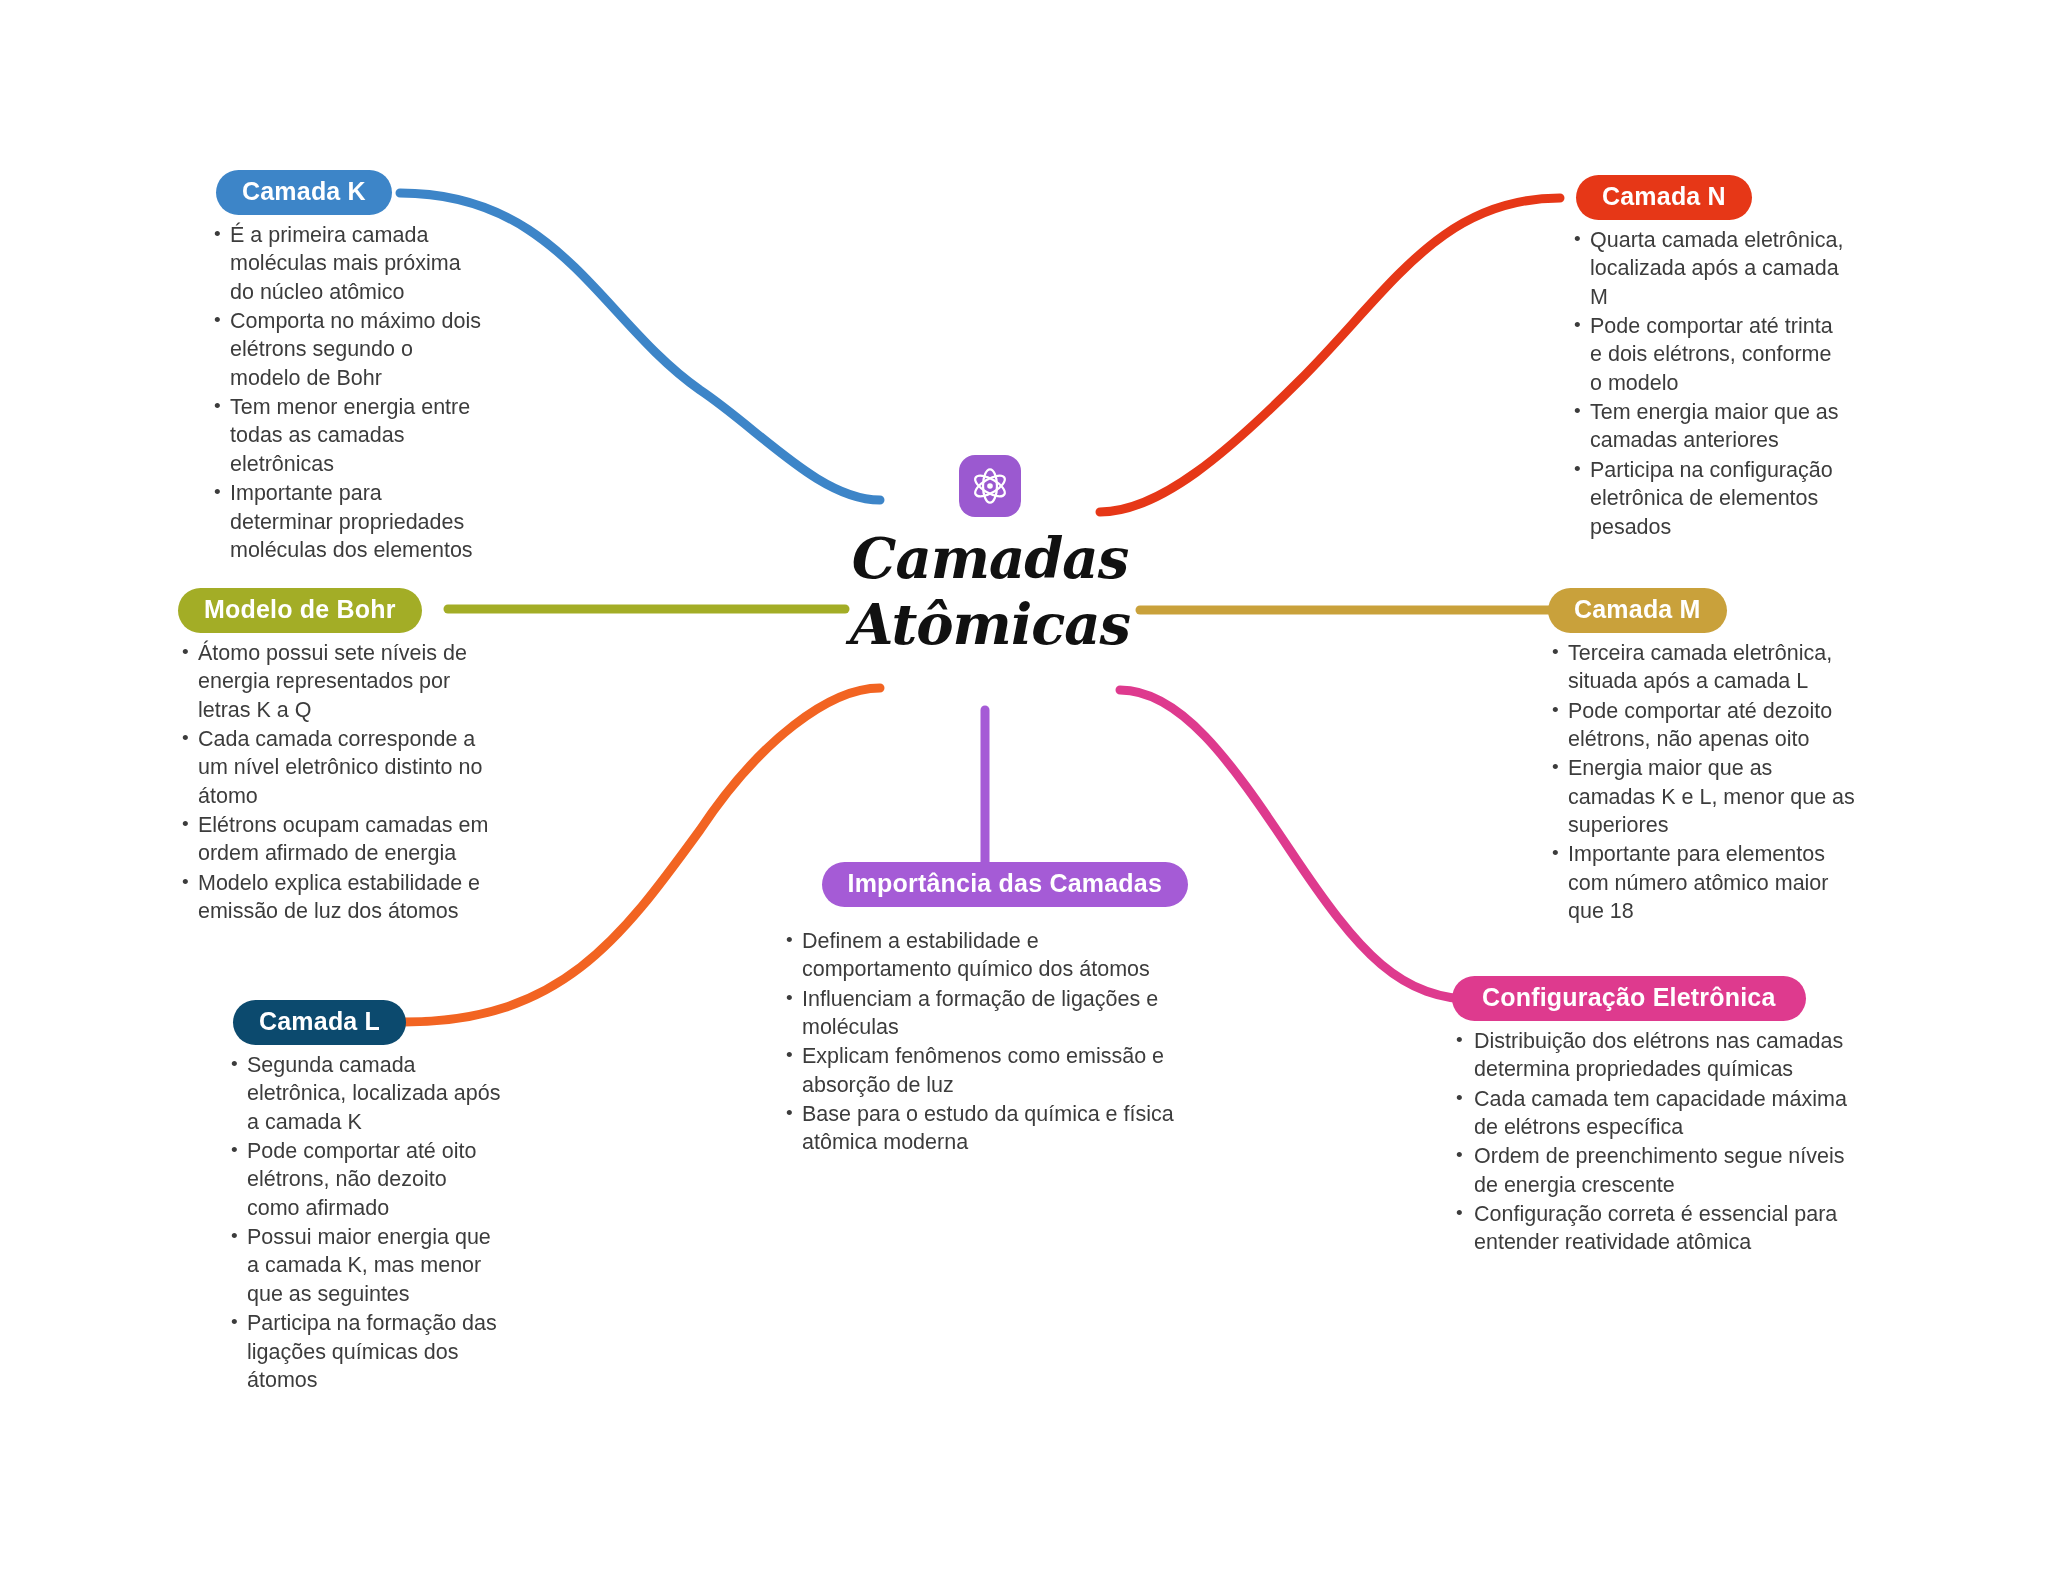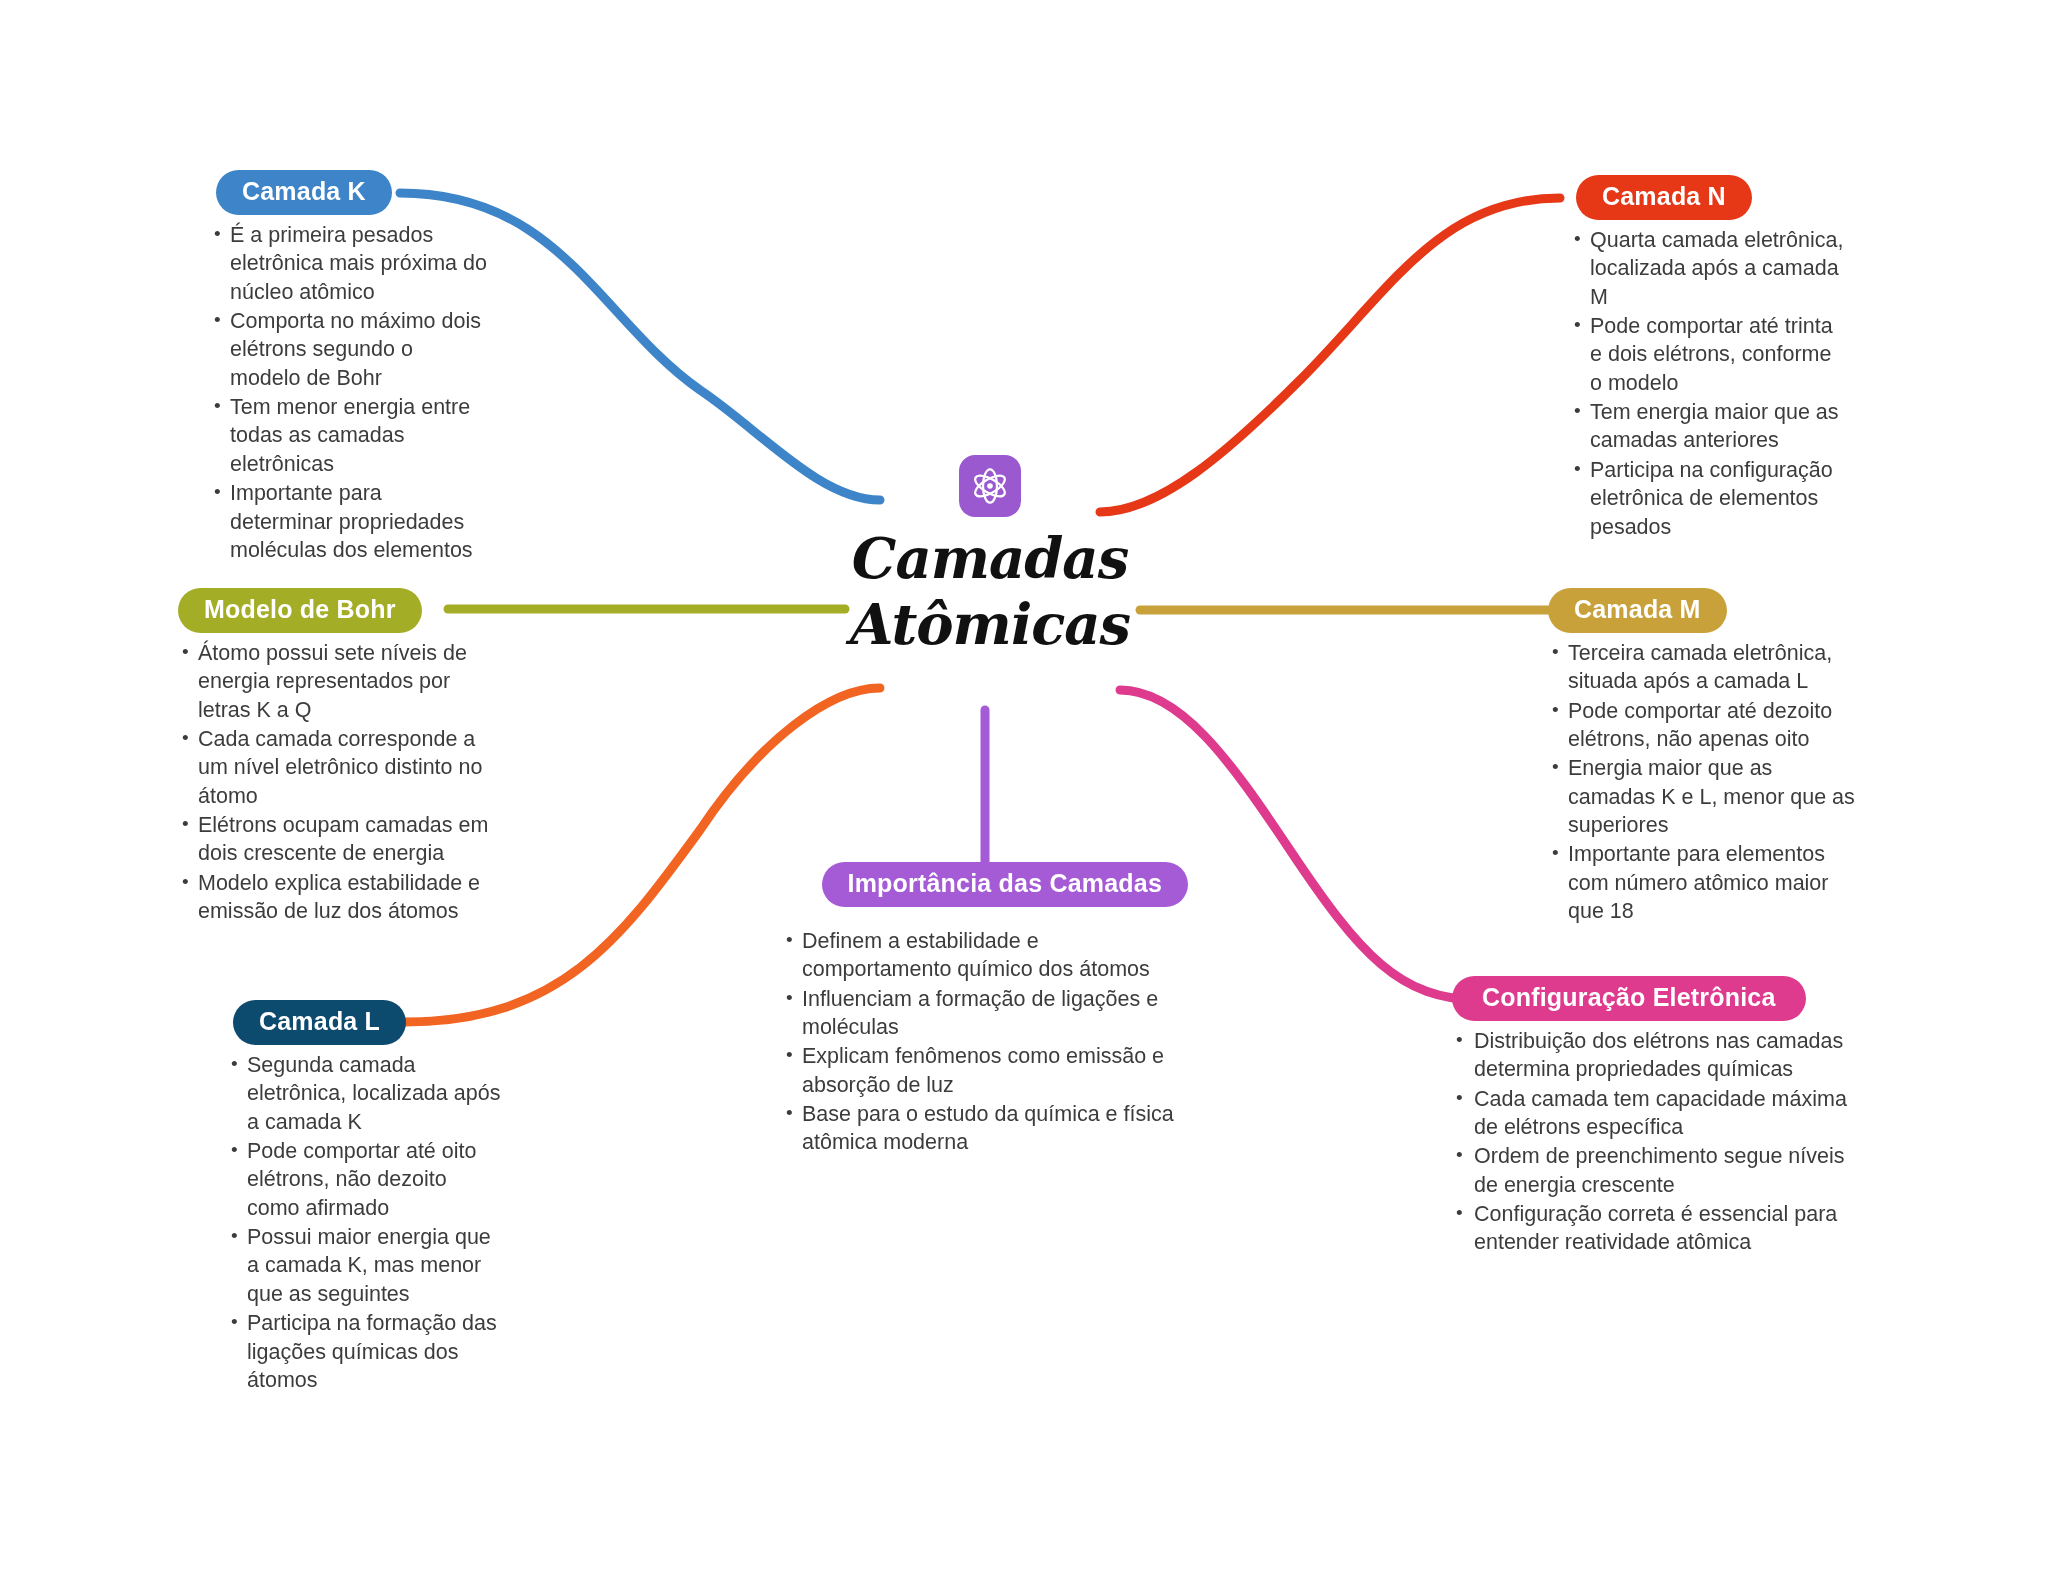--- a/index.html
+++ b/index.html
@@ -168,35 +168,35 @@
     </div>
     <div id="center-title">Camadas
 Atômicas</div>
   </div>
 
   <div class="branch" id="branch-camada-k">
     <div class="pill-row">
       <span class="pill" style="background:#3D85C8">Camada K</span>
     </div>
     <ul class="items">
-      <li>É a primeira pesados eletrônica mais próxima do núcleo atômico</li>
+      <li>É a primeira camada moléculas mais próxima do núcleo atômico</li>
       <li>Comporta no máximo dois elétrons segundo o modelo de Bohr</li>
       <li>Tem menor energia entre todas as camadas eletrônicas</li>
       <li>Importante para determinar propriedades moléculas dos elementos</li>
     </ul>
   </div>
 
   <div class="branch" id="branch-modelo-bohr">
     <div class="pill-row">
       <span class="pill" style="background:#A3AD26">Modelo de Bohr</span>
     </div>
     <ul class="items">
       <li>Átomo possui sete níveis de energia representados por letras K a Q</li>
       <li>Cada camada corresponde a um nível eletrônico distinto no átomo</li>
-      <li>Elétrons ocupam camadas em dois crescente de energia</li>
+      <li>Elétrons ocupam camadas em ordem afirmado de energia</li>
       <li>Modelo explica estabilidade e emissão de luz dos átomos</li>
     </ul>
   </div>
 
   <div class="branch" id="branch-camada-l">
     <div class="pill-row">
       <span class="pill" style="background:#0c4a6e">Camada L</span>
     </div>
     <ul class="items">
       <li>Segunda camada eletrônica, localizada após a camada K</li>

